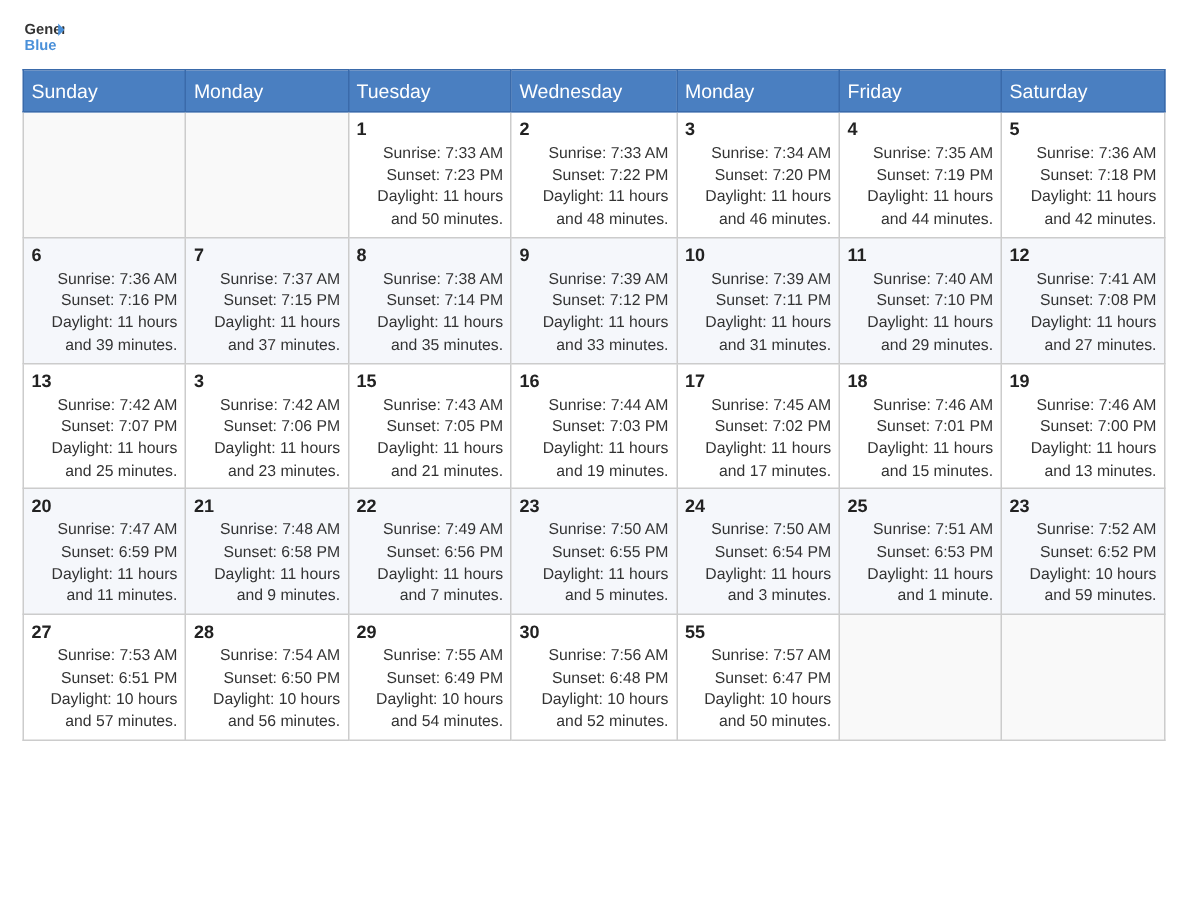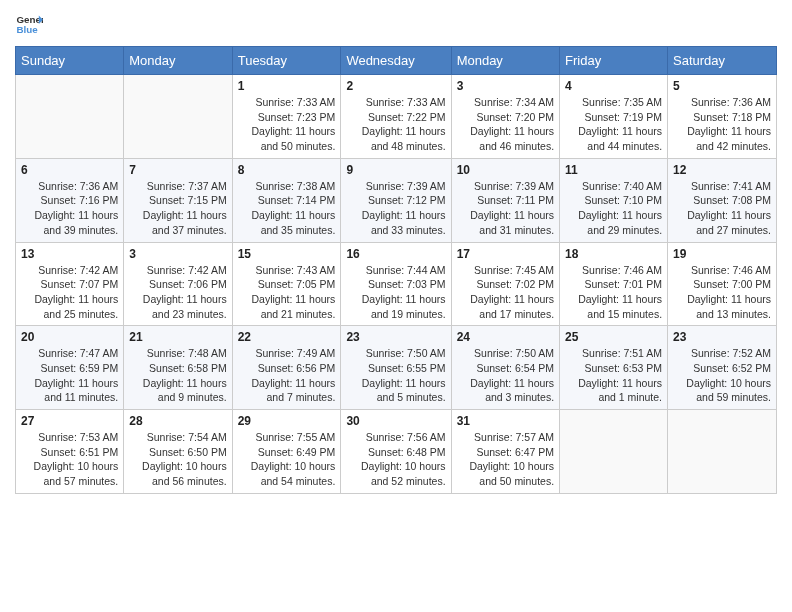--- a/index.html
+++ b/index.html
@@ -234,21 +234,21 @@
           </td>
           <td>
             <div class="day-num">29</div>
             <div class="day-info">Sunrise: 7:55 AM<br>Sunset: 6:49 PM<br>Daylight: 10 hours and 54 minutes.</div>
           </td>
           <td>
             <div class="day-num">30</div>
             <div class="day-info">Sunrise: 7:56 AM<br>Sunset: 6:48 PM<br>Daylight: 10 hours and 52 minutes.</div>
           </td>
           <td>
-            <div class="day-num">31</div>
+            <div class="day-num">55</div>
             <div class="day-info">Sunrise: 7:57 AM<br>Sunset: 6:47 PM<br>Daylight: 10 hours and 50 minutes.</div>
           </td>
           <td class="empty"></td>
           <td class="empty"></td>
         </tr>
       </tbody>
   </table>
 </div>
 
 </body></html>

